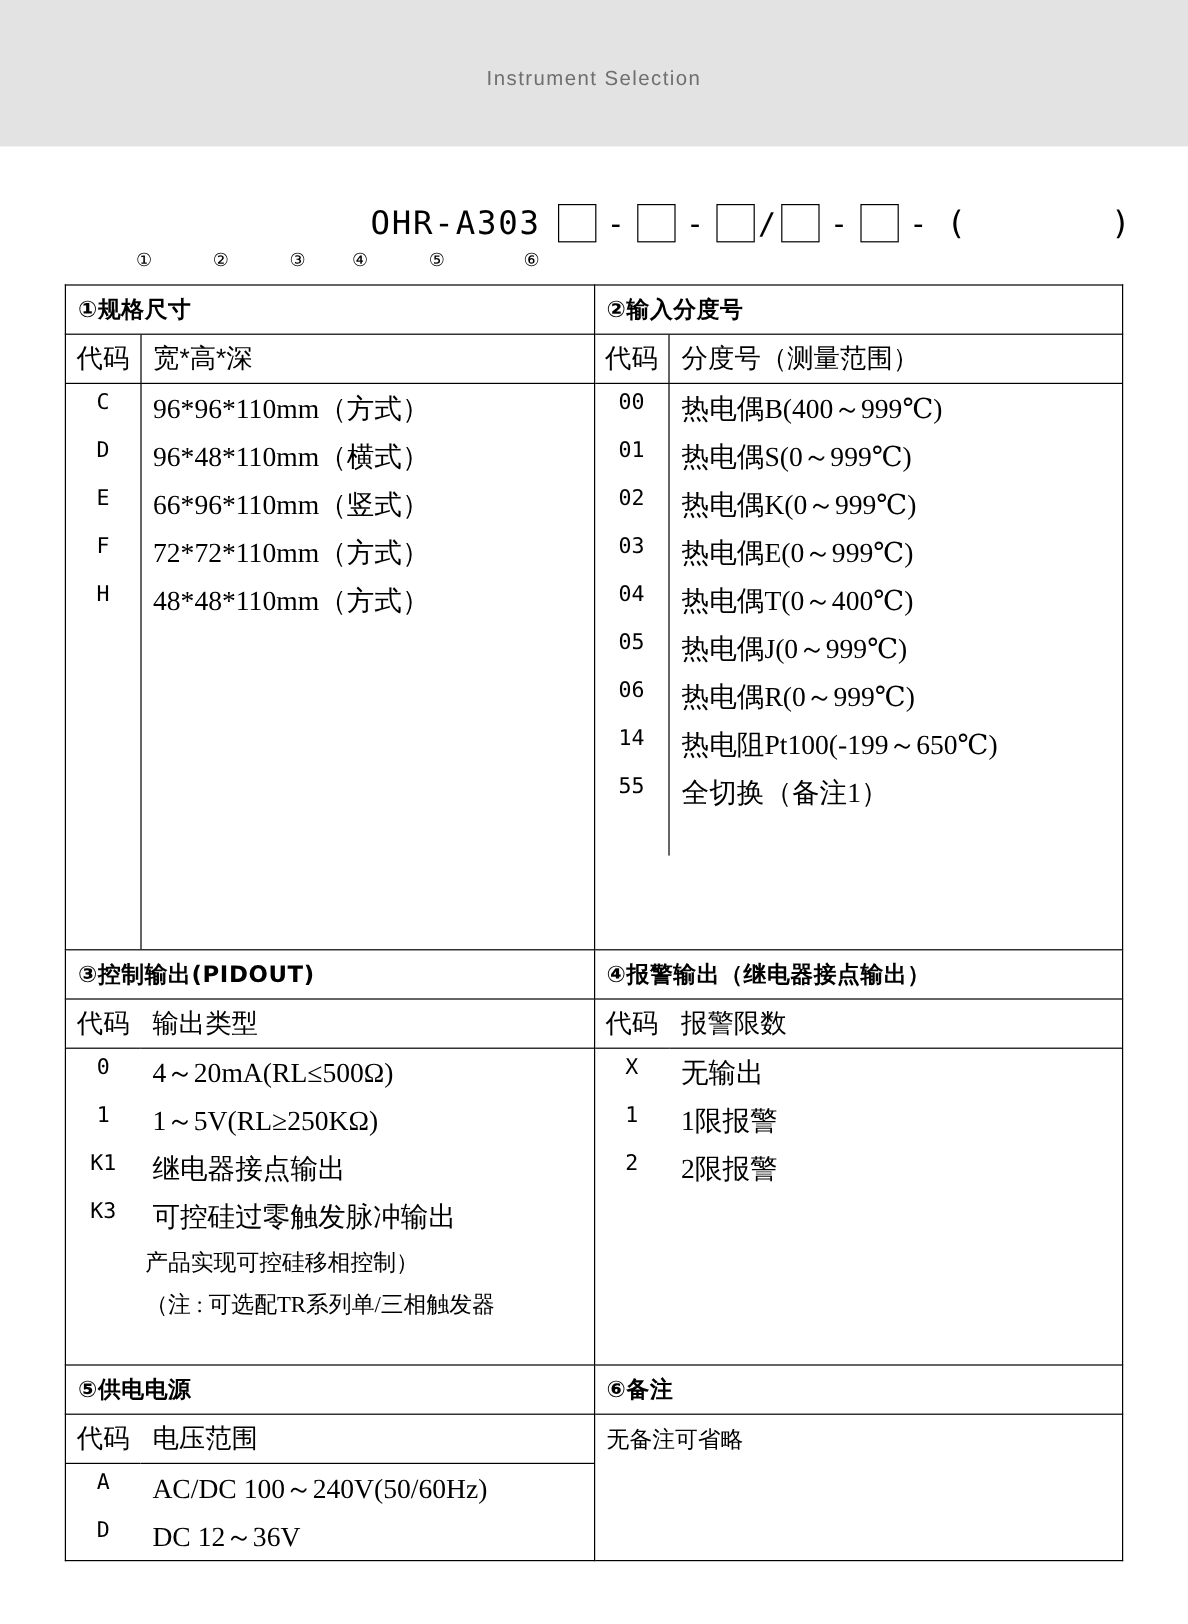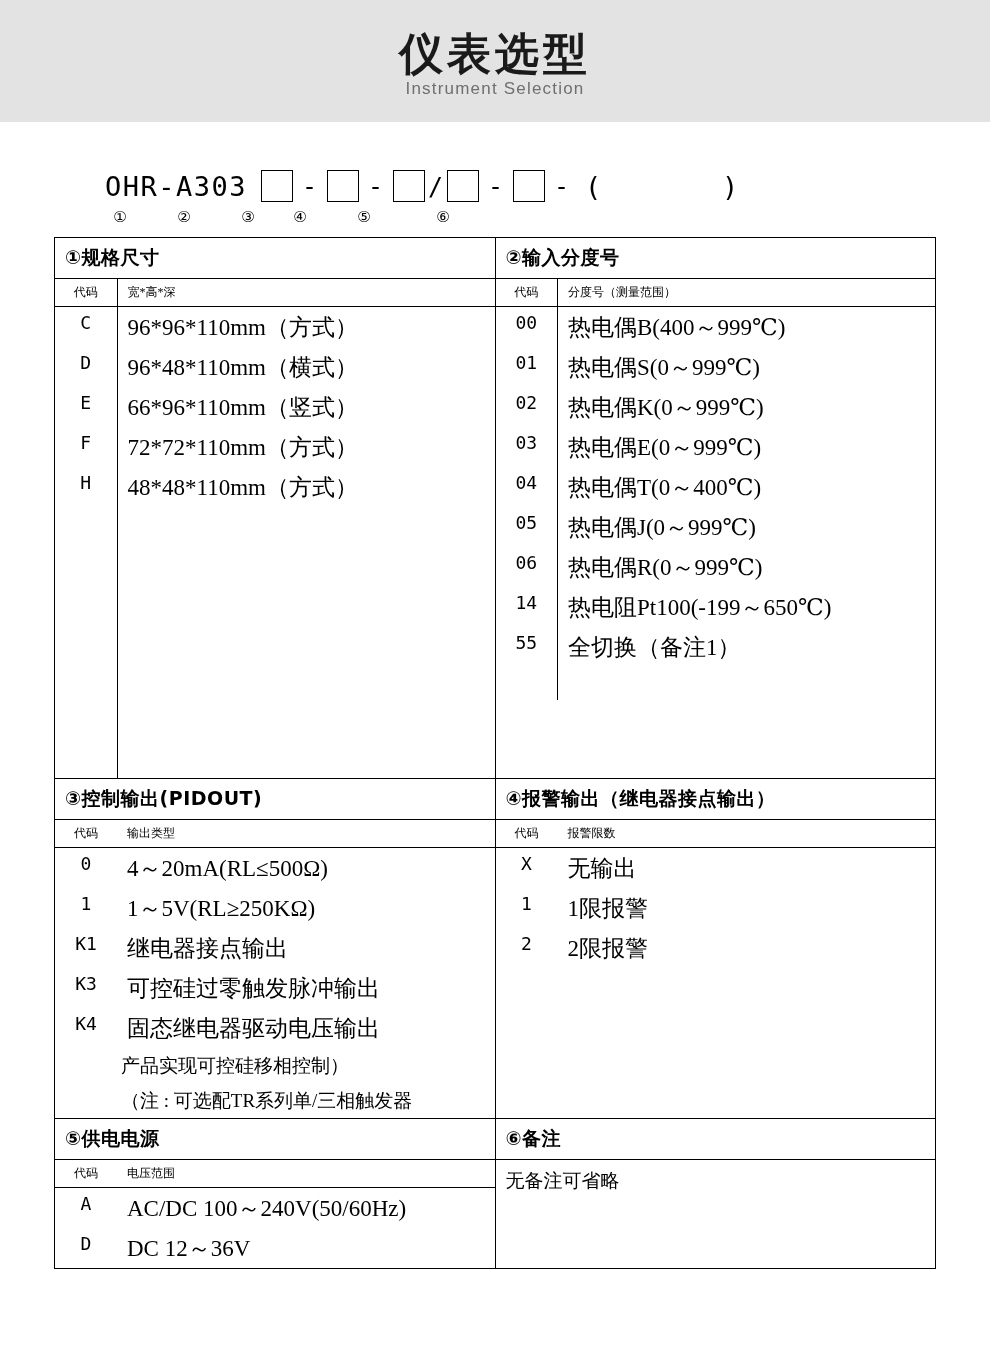--- a/index.html
+++ b/index.html
@@ -53,20 +53,21 @@
     padding-top: 48px;
     box-sizing: border-box;
   }
   .model-row {
     display: flex;
     align-items: center;
     padding-left: 75px;
     font-family: "DejaVu Sans Mono", "Liberation Mono", monospace;
     font-size: 27px;
     letter-spacing: 1px;
+    justify-content: flex-end;
   }
   .model-name {
     font-size: 27px;
     font-family: "DejaVu Sans Mono", "Liberation Mono", monospace;
     letter-spacing: 1.5px;
     margin-right: 14px;
   }
   .code-box {
     width: 30px;
     height: 30px;
@@ -136,38 +137,37 @@
     width: 62px;
     font-family: "DejaVu Sans", sans-serif;
     font-size: 18px;
   }
   .inner td.desc {
     padding-left: 10px;
     font-size: 23px;
   }
   .inner tr.hdr td {
     border-bottom: 1.4px solid #000;
-    font-family: Liberation Serif, serif;
-    font-size: 12px;
+    font-family: Liberation Sans, sans-serif;
+    font-size: 22px;
     padding-top: 5px;
     padding-bottom: 5px;
   }
   .inner td.vline { border-right: 1.4px solid #000; }
   .mono { font-family: "DejaVu Sans Mono", "Liberation Mono", monospace; font-size: 18px; }
   .note-line { padding-left: 10px; font-size: 19px; }
   .plain-body {
     font-size: 19px;
     padding: 8px 10px;
   }
 </style>
 </head>
 <body>
 
 <div class="header-band">
-  <div class="header-title-cn">仪表选型</div>
   <div class="header-title-en">Instrument Selection</div>
 </div>
 
 <div class="model-area">
   <div class="model-row">
     <span class="model-name">OHR-A303</span>
     <span class="code-box"></span>
     <span class="sep">-</span>
     <span class="code-box"></span>
     <span class="sep">-</span>
@@ -337,24 +337,20 @@
         </tr>
         <tr>
           <td class="code">K1</td>
           <td class="desc">继电器接点输出</td>
         </tr>
         <tr>
           <td class="code">K3</td>
           <td class="desc">可控硅过零触发脉冲输出</td>
         </tr>
         <tr>
-          <td class="code">K4</td>
-          <td class="desc">固态继电器驱动电压输出</td>
-        </tr>
-        <tr>
           <td></td>
           <td class="note-line">产品实现可控硅移相控制）</td>
         </tr>
         <tr>
           <td></td>
           <td class="note-line">（注 : 可选配TR系列单/三相触发器</td>
         </tr>
       </tbody>
           </table>
     </td>

